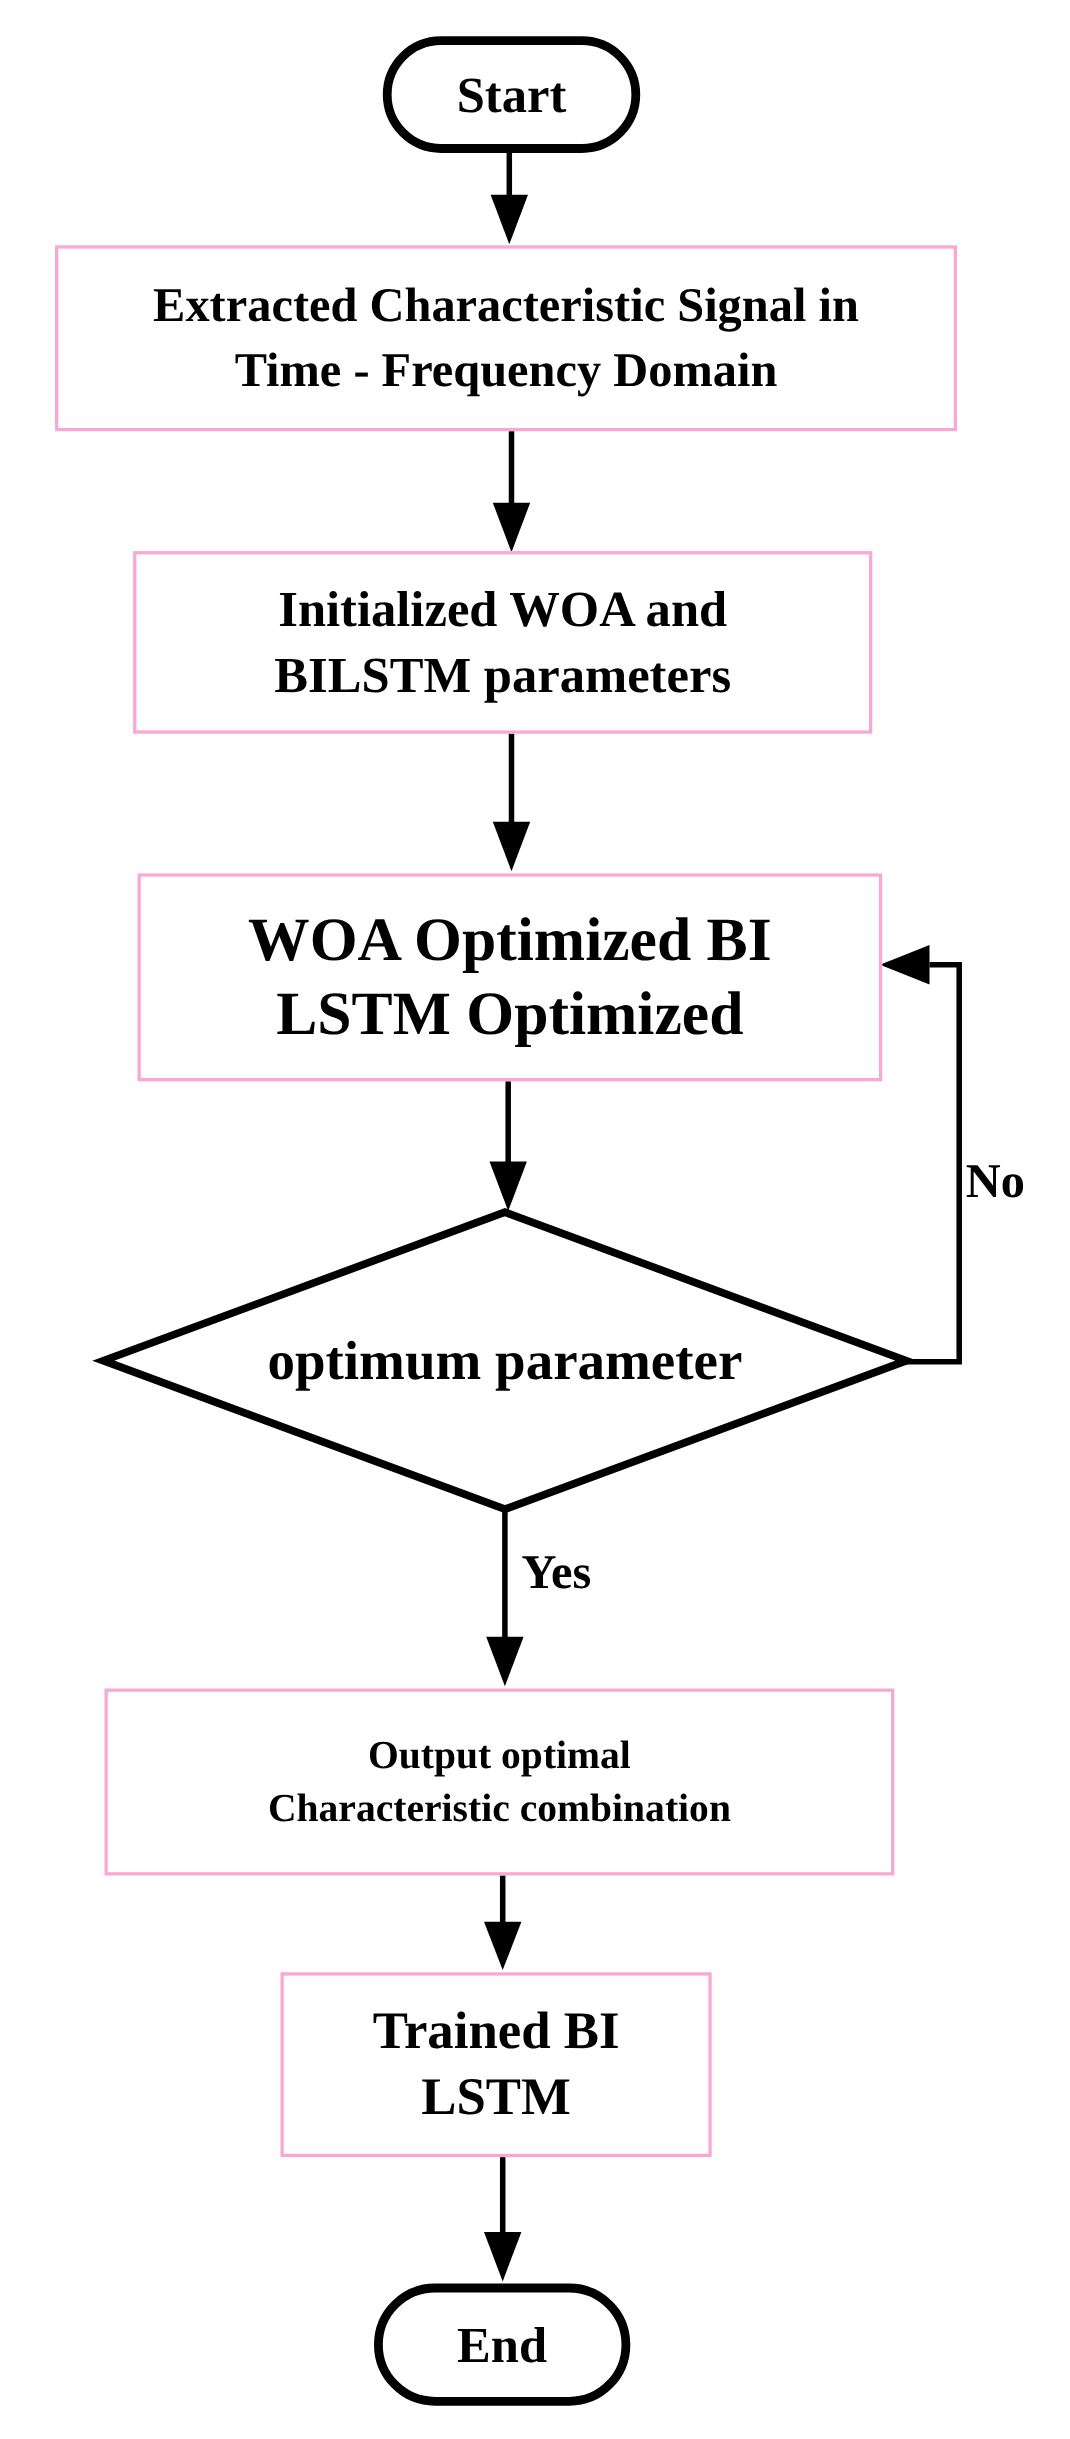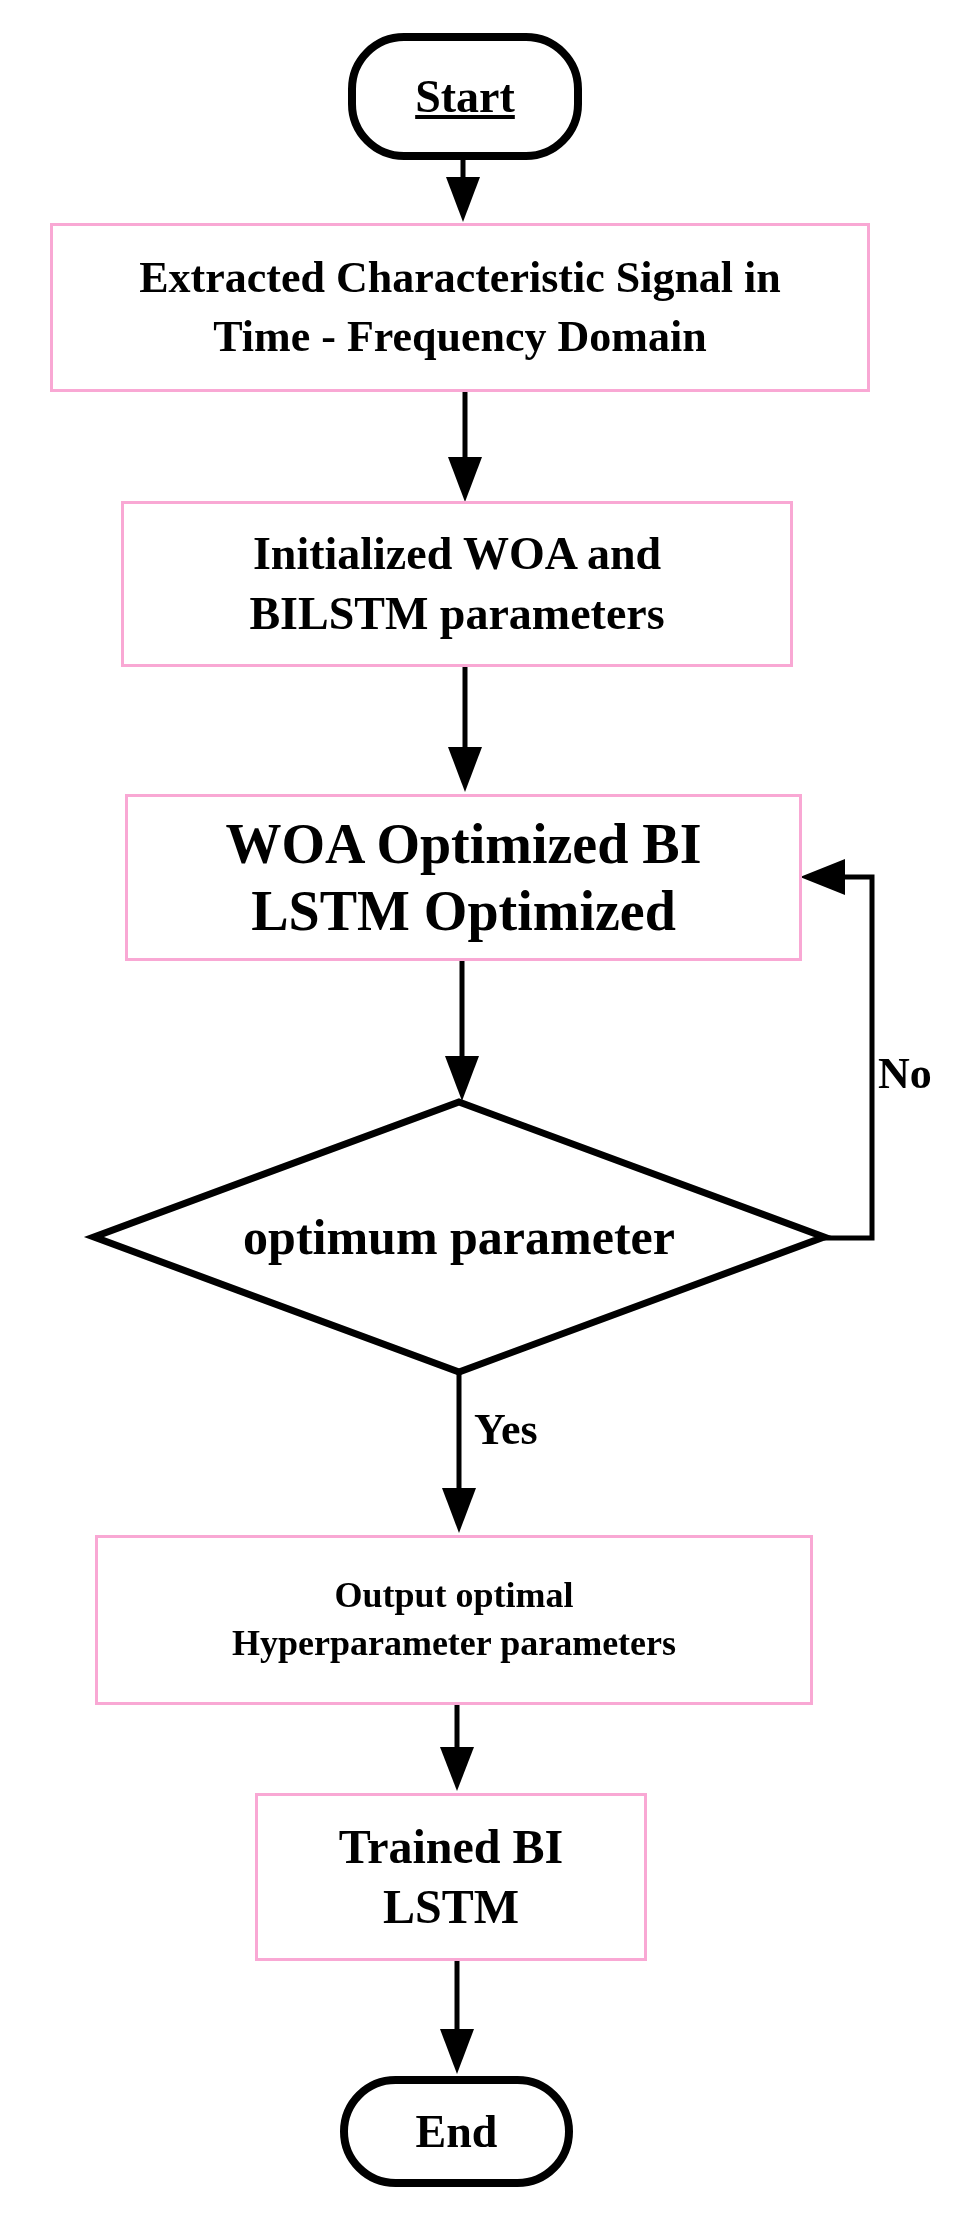--- a/index.html
+++ b/index.html
@@ -32,24 +32,24 @@
     justify-content: center;
     text-align: center;
     box-sizing: border-box;
     background: #ffffff;
   }
   .node span { display: block; white-space: nowrap; }
   .process { border: 3px solid #f9a8d4; }
   .terminator { border: 8px solid #000000; border-radius: 56px; }
   .plain { background: transparent; }
 
-  #node-start   { left: 348px; top: 33px;  width: 234px; height: 127px; font-size: 46px; text-decoration: underline; }
+  #node-start   { left: 348px; top: 33px;  width: 234px; height: 106px; font-size: 46px; }
   #node-extract { left: 50px;  top: 223px; width: 820px; height: 169px; font-size: 44px; line-height: 1.32; }
   #node-init    { left: 121px; top: 501px; width: 672px; height: 166px; font-size: 46px; line-height: 1.3; }
-  #node-woa     { left: 125px; top: 794px; width: 677px; height: 167px; font-size: 56px; line-height: 1.18; }
+  #node-woa     { left: 125px; top: 794px; width: 677px; height: 189px; font-size: 56px; line-height: 1.18; }
   #node-decision{ left: 109px; top: 1187px; width: 700px; height: 100px; font-size: 50px; }
   #node-output  { left: 95px;  top: 1535px; width: 718px; height: 170px; font-size: 36px; line-height: 1.32; }
   #node-trained { left: 255px; top: 1793px; width: 392px; height: 168px; font-size: 48px; line-height: 1.25; }
   #node-end     { left: 340px; top: 2076px; width: 233px; height: 111px; font-size: 46px; }
 
   .edge-label {
     position: absolute;
     font-size: 44px;
     font-weight: bold;
     line-height: 1;
@@ -110,21 +110,21 @@
     <span>WOA Optimized BI</span>
     <span>LSTM Optimized</span>
   </div>
 
   <div id="node-decision" class="node plain">
     <span>optimum parameter</span>
   </div>
 
   <div id="node-output" class="node process">
     <span>Output optimal</span>
-    <span>Hyperparameter parameters</span>
+    <span>Characteristic combination</span>
   </div>
 
   <div id="node-trained" class="node process">
     <span>Trained BI</span>
     <span>LSTM</span>
   </div>
 
   <div id="node-end" class="node terminator">
     <span>End</span>
   </div>

